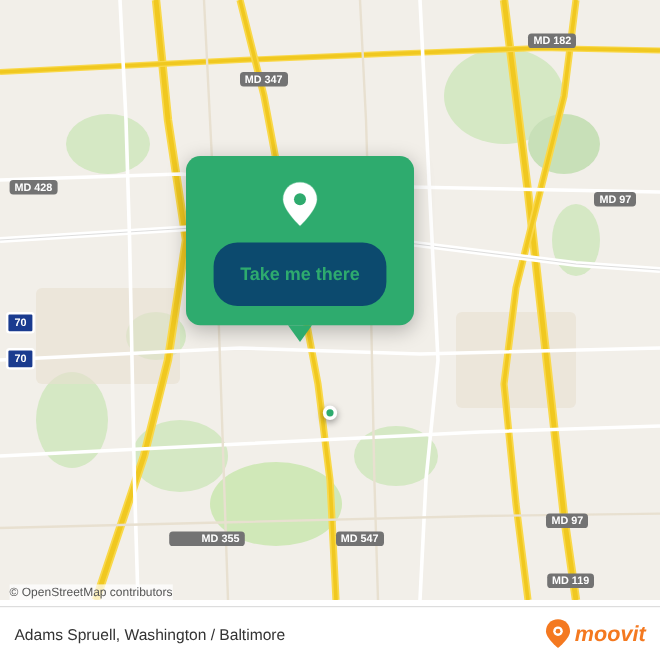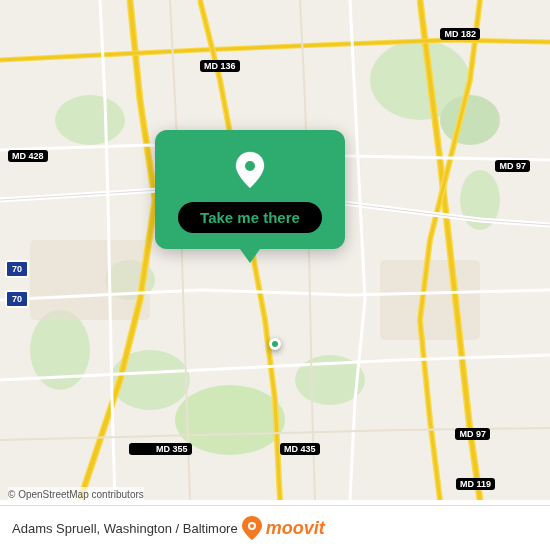--- a/index.html
+++ b/index.html
@@ -22,20 +22,21 @@
     #bottom-bar {
       position: absolute;
       bottom: 0;
       left: 0;
       width: 100%;
       background-color: #ffffff;
       padding: 8px 12px;
       border-top: 1px solid #ddd;
       display: flex;
       align-items: center;
+      justify-content: space-between;
       z-index: 100;
     }
 
     #location-info {
       display: flex;
       align-items: center;
       gap: 8px;
     }
 
     #osm-credit {
@@ -79,24 +80,24 @@
     }
 
     #pin-icon {
       width: 44px;
       height: 44px;
       margin-bottom: 10px;
     }
 
     #take-me-there-btn {
       color: #2eab6e;
-      background: #000000;
+      background: #0c4a6e;
       border: none;
       border-radius: 20px;
-      padding: 7px 22px;
+      padding: 18px 22px;
       font-size: 15px;
       font-weight: 600;
       cursor: pointer;
       white-space: nowrap;
     }
 
     
     #moovit-logo {
       display: flex;
       align-items: center;
@@ -123,21 +124,21 @@
       font-weight: 500;
       text-shadow: 1px 1px 2px rgba(255,255,255,0.8), -1px -1px 2px rgba(255,255,255,0.8);
       line-height: 1.3;
       text-align: center;
     }
 
     .road-label-green {
       position: absolute;
       font-size: 9px;
       color: white;
-      background: #000000;
+      background: #737373;
       border-radius: 3px;
       padding: 1px 4px;
       text-align: center;
       font-weight: 600;
       z-index: 10;
     }
 
     
     #map-svg {
       position: absolute;
@@ -200,24 +201,24 @@
   </svg>
 
   <div class="map-label" style="top: 10px; left: 250px; font-size:12px;">Aspen
 Hill</div>
   <div class="map-label" style="top: 120px; right: 55px; font-size:12px;">Glenmont</div>
   <div class="map-label" style="top: 258px; left: 30px; font-size:12px;">North
 Bethesda</div>
   <div class="map-label" style="top: 290px; right: 90px; font-size:12px;">Wheaton</div>
 
   <div class="road-label-green" style="top: 150px; left: 8px; z-index:15;"><span>MD 428</span></div>
-  <div class="road-label-green" style="top: 60px; left: 200px; z-index:15;"><span>MD 136</span></div>
+  <div class="road-label-green" style="top: 60px; left: 200px; z-index:15;"><span>MD 347</span></div>
   <div class="road-label-green" style="top: 28px; right: 70px; z-index:15;"><span>MD 182</span></div>
-  <div class="road-label-green" style="bottom: 95px; left: 129px; z-index:15;padding-left:27px;"><span>MD 355</span></div>
-  <div class="road-label-green" style="bottom: 95px; left: 280px; z-index:15;"><span>MD 435</span></div>
+  <div class="road-label-green" style="bottom: 95px; left: 141px; z-index:15;padding-left:27px;"><span>MD 355</span></div>
+  <div class="road-label-green" style="bottom: 95px; left: 280px; z-index:15;"><span>MD 547</span></div>
   <div class="road-label-green" style="top: 160px; right: 20px; z-index:15;"><span>MD 97</span></div>
   <div class="road-label-green" style="bottom: 110px; right: 60px; z-index:15;"><span>MD 97</span></div>
   <div class="road-label-green" style="bottom: 60px; right: 55px; z-index:15;"><span>MD 119</span></div>
 
   <div style="position:absolute; top:290px; left:5px; z-index:15; background:#1a3b8f; color:white; font-size:9px; font-weight:bold; padding:2px 5px; border-radius:3px; border:2px solid white;"><span>70</span></div>
   <div style="position:absolute; top:260px; left:5px; z-index:15; background:#1a3b8f; color:white; font-size:9px; font-weight:bold; padding:2px 5px; border-radius:3px; border:2px solid white;"><span>70</span></div>
 
   <div id="osm-credit">
     <span>© OpenStreetMap contributors</span>
   </div>

